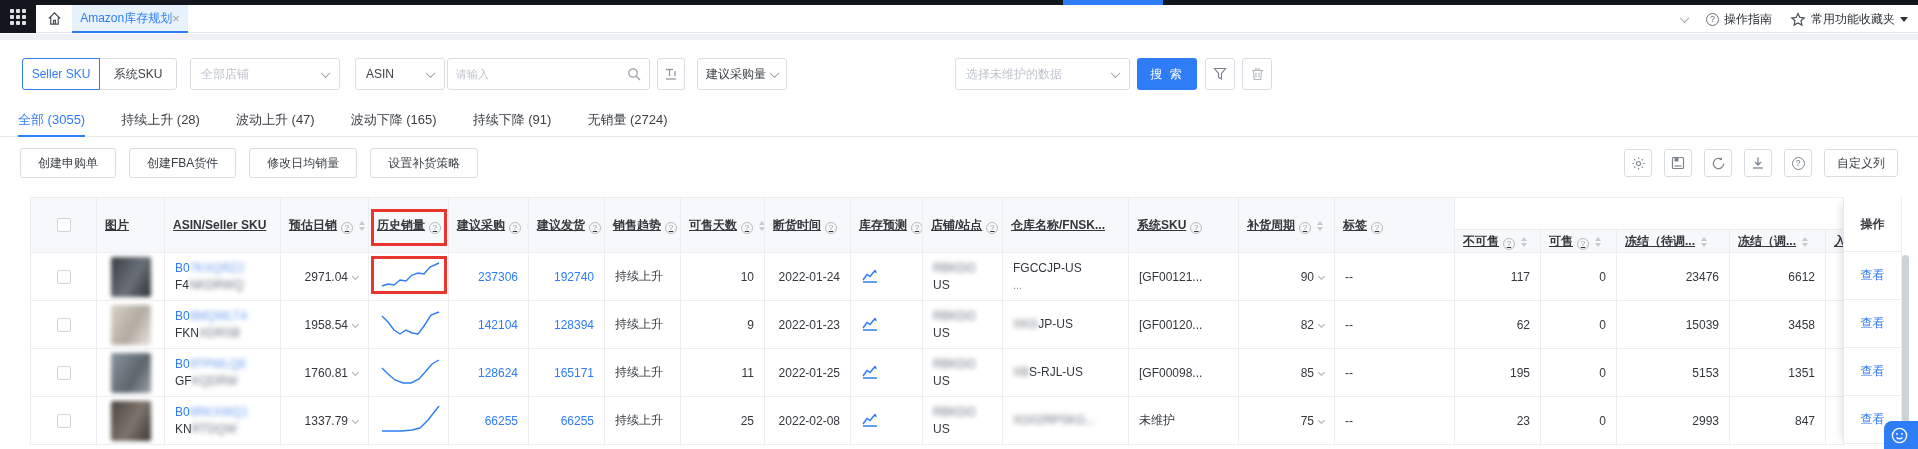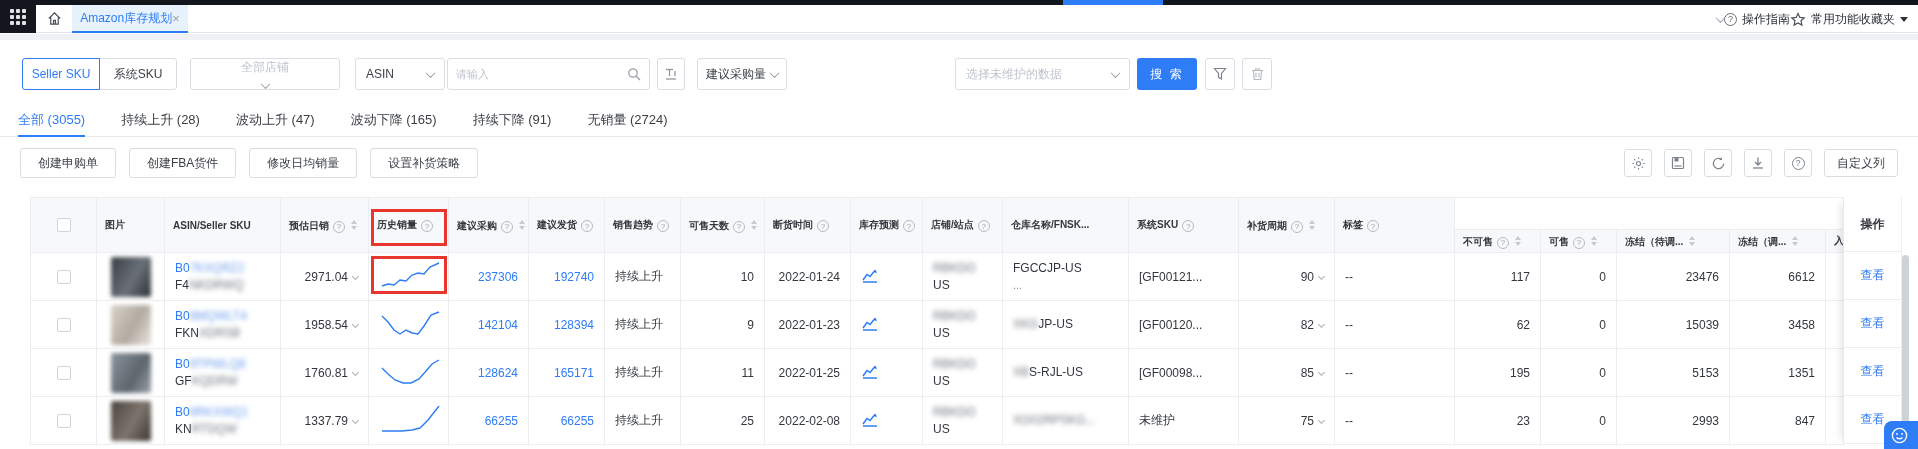--- a/index.html
+++ b/index.html
@@ -8,21 +8,21 @@
 
   
   .top-strip { position:absolute; top:0; left:0; width:1918px; height:5px; background:#14161d; }
   .top-strip-blue { position:absolute; top:0; left:1063px; width:100px; height:5px; background:#2e7cf6; }
   .tabbar { position:absolute; top:5px; left:0; width:1918px; height:28px; background:#fff; border-bottom:1px solid #e3e6ea; }
   .grid-corner { position:absolute; top:0; left:0; width:36px; height:33px; background:#14161d; display:flex; align-items:center; justify-content:center; cursor:pointer; }
   .home-tab { position:absolute; left:36px; top:5px; width:36px; height:27px; display:flex; align-items:center; justify-content:center; }
   .active-tab { position:absolute; left:72px; top:5px; width:116px; height:28px; background:#e8f2fd; border-bottom:2px solid #2e7cf6; display:flex; align-items:center; justify-content:center; color:#2e7cf6; }
   .close-x { color:#9aa1a9; font-size:13px; cursor:pointer; }
   .close-x::before { content:"×"; }
-  .tab-right { position:absolute; right:10px; top:5px; height:28px; display:flex; align-items:center; color:#2b2f36; }
+  .tab-right { position:absolute; right:10px; top:5px; height:28px; display:flex; align-items:center; gap:18px; color:#2b2f36; }
   .tr-item { display:flex; align-items:center; gap:5px; cursor:pointer; }
   .qcircle { display:inline-flex; width:13px; height:13px; border:1px solid #6a7076; border-radius:50%; align-items:center; justify-content:center; font-size:9px; color:#6a7076; }
   .qcircle::before { content:"?"; }
   .chev { display:inline-block; width:7px; height:7px; border-right:1.4px solid #9aa1a9; border-bottom:1.4px solid #9aa1a9; transform:rotate(45deg) translate(-1px,-1px); }
   .caret-dn { width:0; height:0; border:4px solid transparent; border-top:5px solid #2b2f36; margin-top:4px; }
 
   
   .gray-strip { position:absolute; top:34px; left:0; width:1918px; height:6px; background:#eef1f5; }
   .f { position:absolute; top:58px; height:32px; }
   .btn-like { border:1px solid #d9dce1; border-radius:3px; background:#fff; display:flex; align-items:center; justify-content:center; cursor:pointer; }
@@ -48,21 +48,21 @@
   .toolbar { position:absolute; top:148px; left:20px; display:flex; gap:13px; }
   .tb-btn { height:30px; padding:0 17px; border:1px solid #d9dce1; border-radius:3px; background:#fff; display:flex; align-items:center; cursor:pointer; color:#3a3f45; }
   .tools-right { position:absolute; top:149px; right:20px; display:flex; gap:12px;justify-content:flex-end; }
   .ico-btn { width:28px; height:28px; border:1px solid #dadde2; border-radius:3px; background:#fff; display:flex; align-items:center; justify-content:center; color:#7d848d; font-size:14px; cursor:pointer; }
   .custom-col-btn { height:28px; padding:0 12px; border:1px solid #dadde2; border-radius:3px; background:#fff; display:flex; align-items:center; cursor:pointer; color:#3a3f45; }
 
   
   .tbl-wrap { position:absolute; left:30px; top:197px; width:1871px; }
   table { border-collapse:collapse; table-layout:fixed; width:1871px; }
   th, td { border:1px solid #ebedf1; overflow:hidden; white-space:nowrap; }
-  thead th { background:#f7f8fa; font-weight:bold; color:#33373d; text-align:left; padding:0 8px; font-size:10px; }
+  thead th { background:#f7f8fa; font-weight:bold; color:#33373d; text-align:left; padding:0 8px; font-size:12px;text-decoration:underline; }
   thead .r1 th { height:32px; }
   thead .r2 th { height:23px; }
   thead th[rowspan] { height:55px; }
   th.group-top { background:#fff; }
   tbody td { height:48px; padding:0 10px; color:#33373d; background:#fff; }
   td.num, th.num { text-align:right; }
   .hd { display:flex; align-items:flex-end; gap:4px; }
   .qicon { display:inline-flex; width:12px; height:12px; min-width:12px; border:1px solid #b6bcc4; border-radius:50%; align-items:center; justify-content:center; font-size:8px; color:#9aa1a9; font-weight:normal; cursor:pointer; }
   .qicon::before { content:"?"; }
   .sort { display:inline-flex; flex-direction:column; align-items:center; margin-left:2px; cursor:pointer; }
@@ -140,21 +140,21 @@
       <span>常用功能收藏夹</span>
       <span class="caret-dn"></span>
     </span>
   </div>
   <div class="gray-strip"></div>
 
   <div class="f sku-group">
     <div class="btn-like sku-btn on">Seller SKU</div>
     <div class="btn-like sku-btn off">系统SKU</div>
   </div>
-  <div class="f select" style="left:190px;width:150px;flex-direction:column;">
+  <div class="f select" style="left:190px;width:150px;">
     <span class="ph">全部店铺</span>
     <span class="chev"></span>
   </div>
   <div class="f select" style="left:355px;width:90px;">
     <span class="val">ASIN</span>
     <span class="chev"></span>
   </div>
   <div class="f inputbox" style="left:447px;width:203px;">
     <input placeholder="请输入" style="">
     <svg width="14" height="14" viewBox="0 0 14 14">

